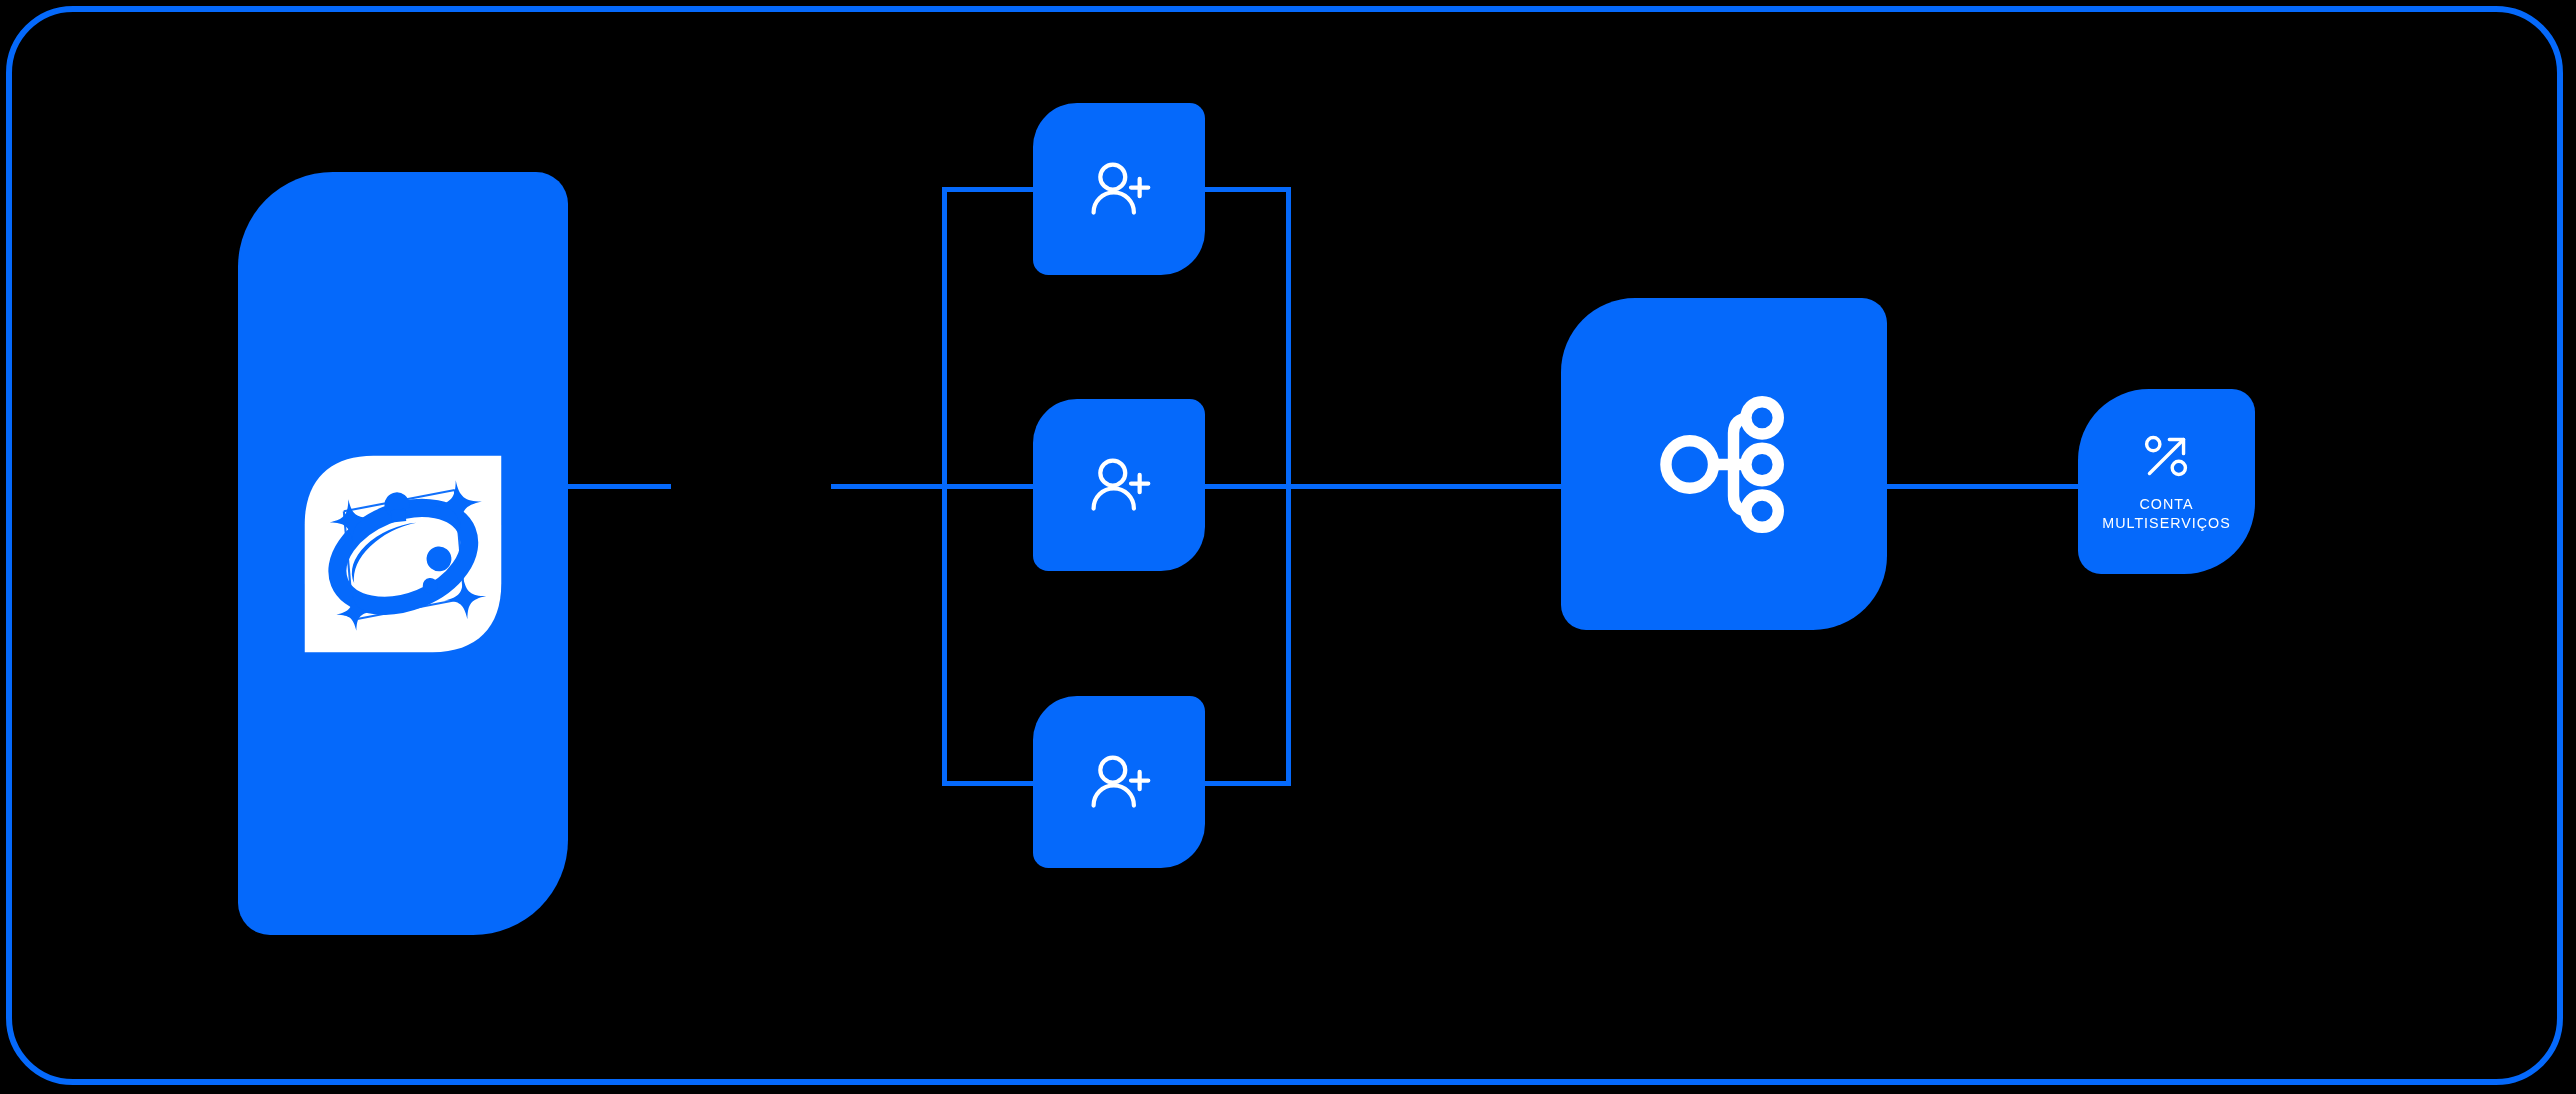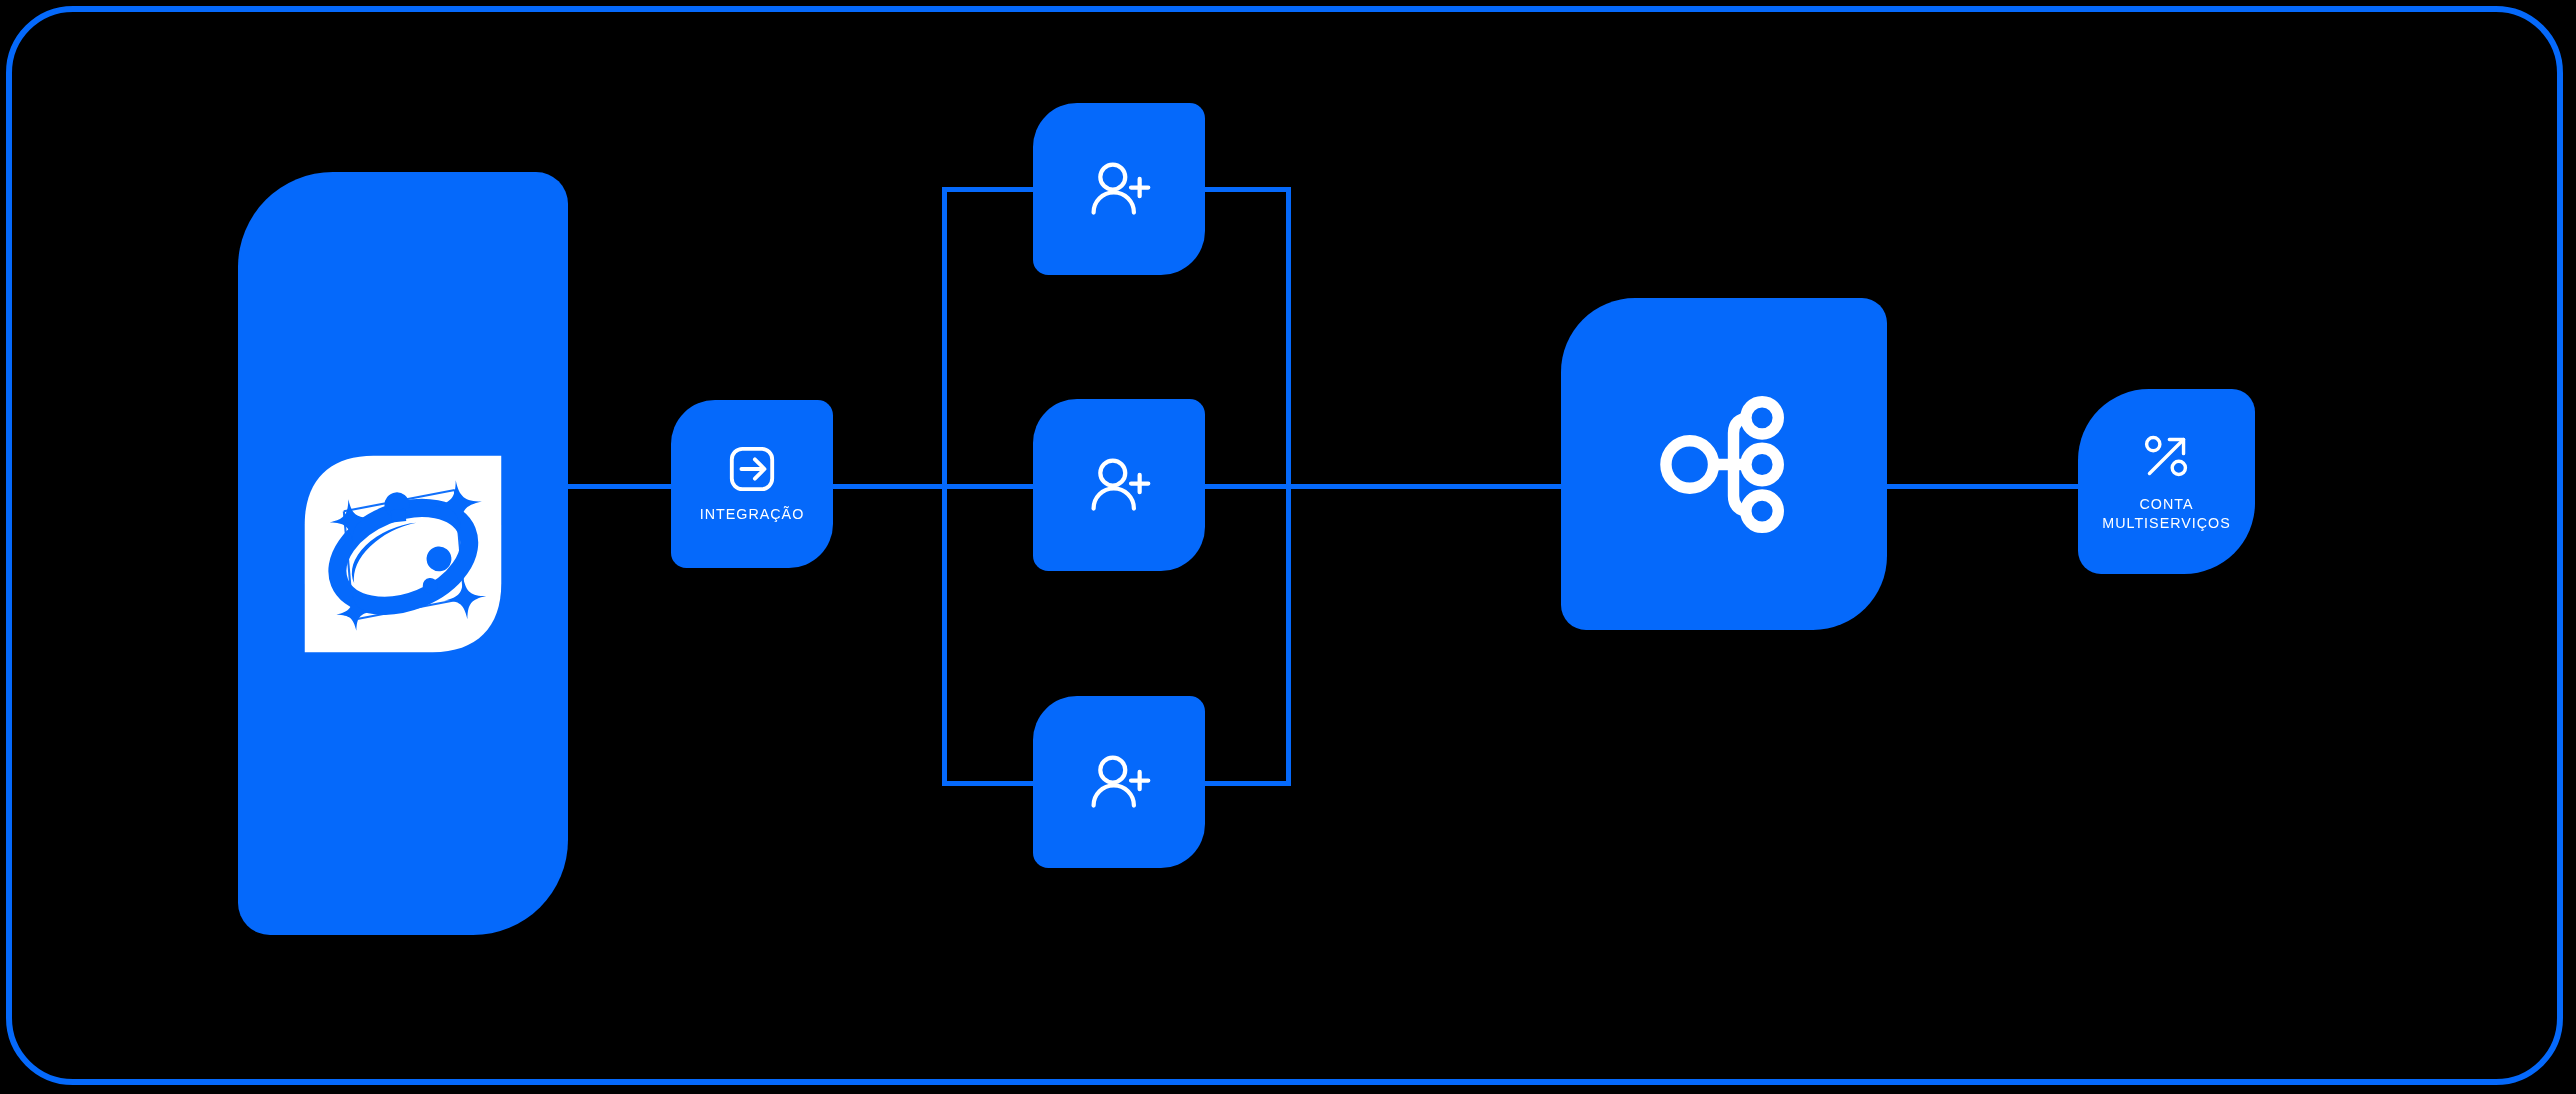--- a/index.html
+++ b/index.html
@@ -109,30 +109,20 @@
 
           <path d="M58 46 C60 62 64 66 80 68 C64 70 60 74 58 90 C56 74 52 70 36 68 C52 66 56 62 58 46 Z" fill="#0569fb"></path>
           <path d="M172 38 C174 56 179 61 197 63 C179 65 174 70 172 88 C170 70 165 65 147 63 C165 61 170 56 172 38 Z" fill="#0569fb"></path>
           <path d="M52 146 C54 160 57 163 71 165 C57 167 54 170 52 184 C50 170 47 167 33 165 C47 163 50 160 52 146 Z" fill="#0569fb"></path>
           <path d="M169 140 C171 156 175 160 191 162 C175 164 171 168 169 184 C167 168 163 164 147 162 C163 160 167 156 169 140 Z" fill="#0569fb"></path>
         </g>
       </svg>
     </span>
   </div>
 
-  <div class="node sq-sm" style="left:671px;top:400px;width:162px;height:168px;">
-    <span class="ico">
-      <svg width="50" height="50" viewBox="0 0 52 52" fill="none" xmlns="http://www.w3.org/2000/svg">
-        <rect x="5" y="5" width="42" height="42" rx="11" stroke="#ffffff" stroke-width="4"></rect>
-        <path d="M15 26 H38" stroke="#ffffff" stroke-width="4" stroke-linecap="round"></path>
-        <path d="M29 16 L39 26 L29 36" stroke="#ffffff" stroke-width="4" stroke-linecap="round" stroke-linejoin="round"></path>
-      </svg>
-    </span>
-    <span class="label">INTEGRAÇÃO</span>
-  </div>
 
   <div class="node sq-sm" style="left:1033px;top:103px;width:172px;height:172px;">
     <span class="ico">
       <svg width="71" height="71" viewBox="0 0 74 74" fill="none" xmlns="http://www.w3.org/2000/svg">
         <circle cx="30" cy="24" r="13" stroke="#ffffff" stroke-width="4.4"></circle>
         <path d="M10 61 A21 21 0 0 1 52 61" stroke="#ffffff" stroke-width="4.4" stroke-linecap="round"></path>
         <path d="M58 26 V44 M49 35 H67" stroke="#ffffff" stroke-width="4.4" stroke-linecap="round"></path>
       </svg>
     </span>
   </div>

